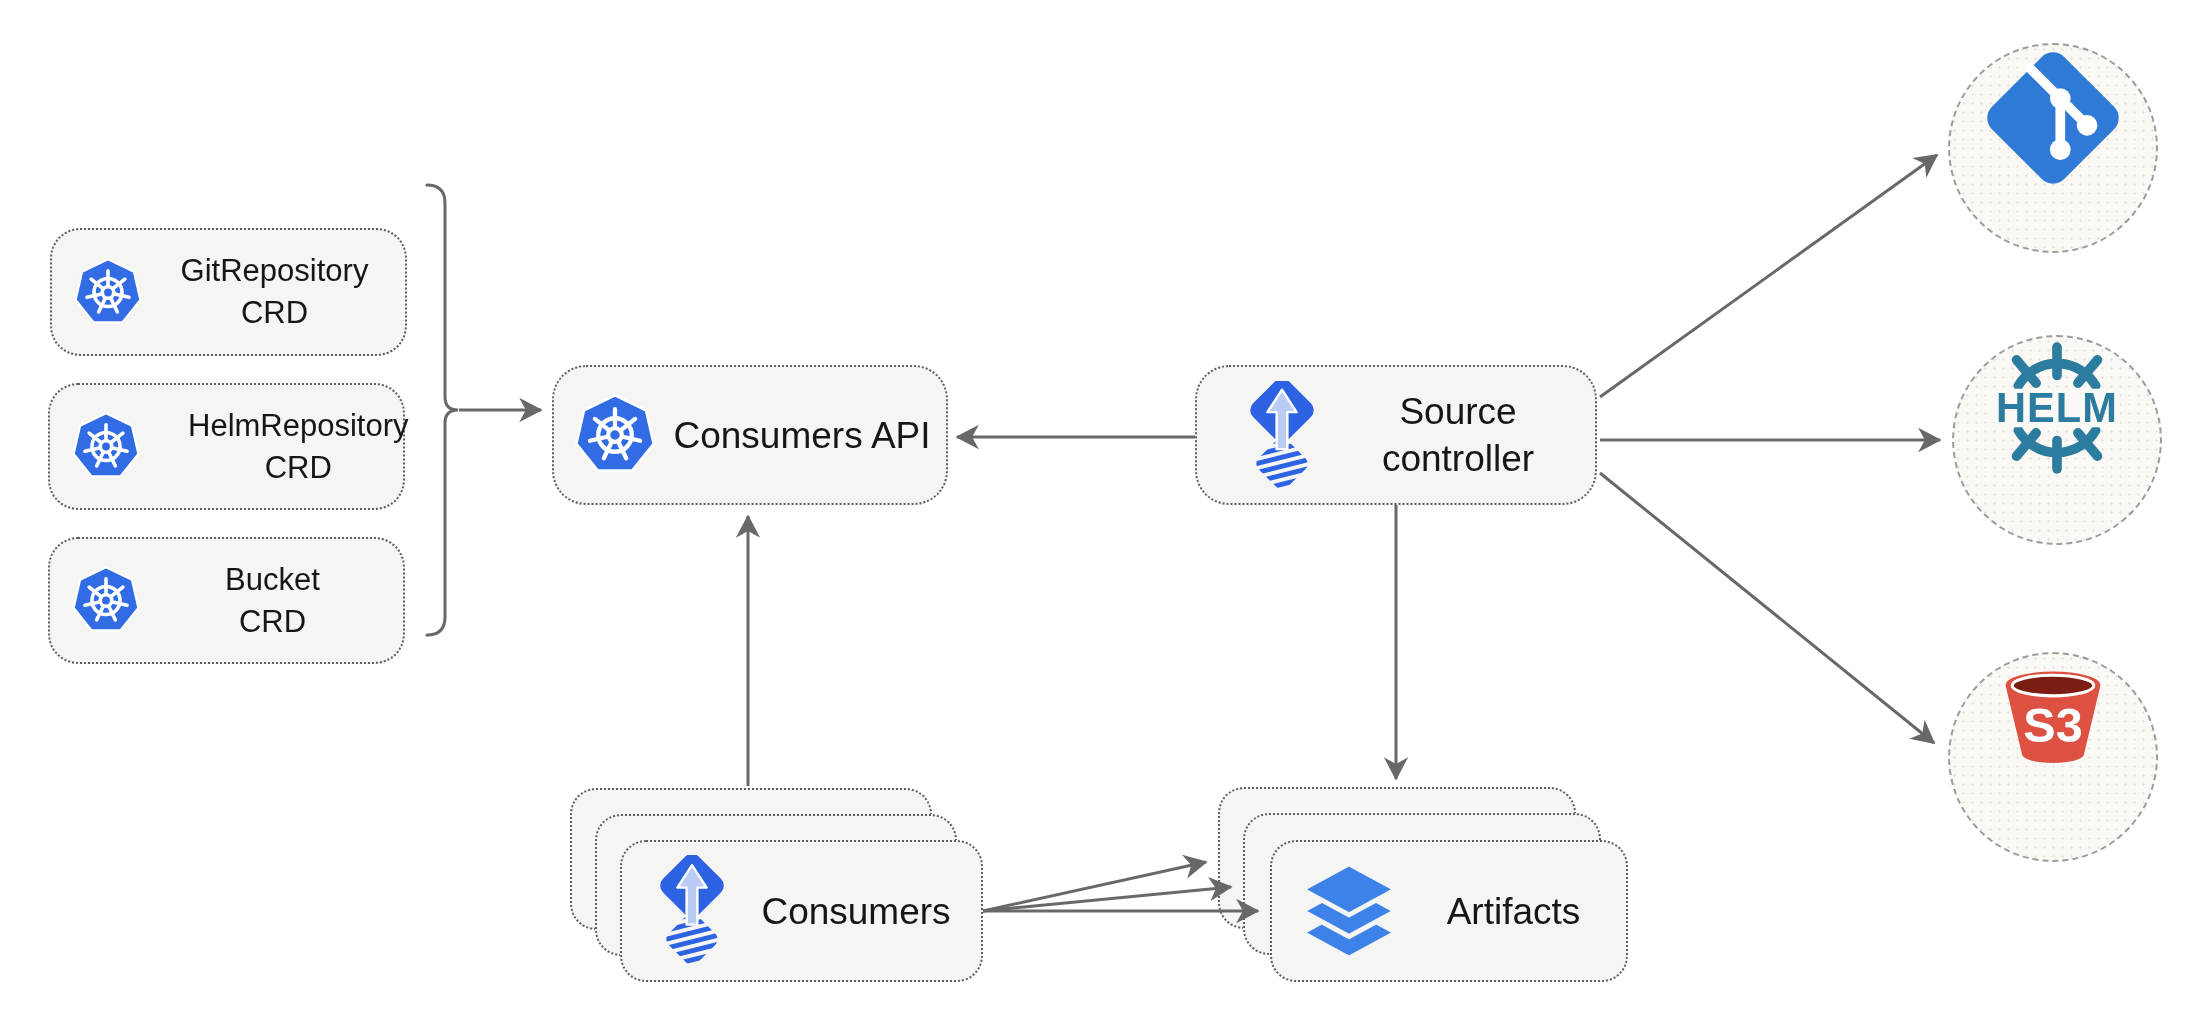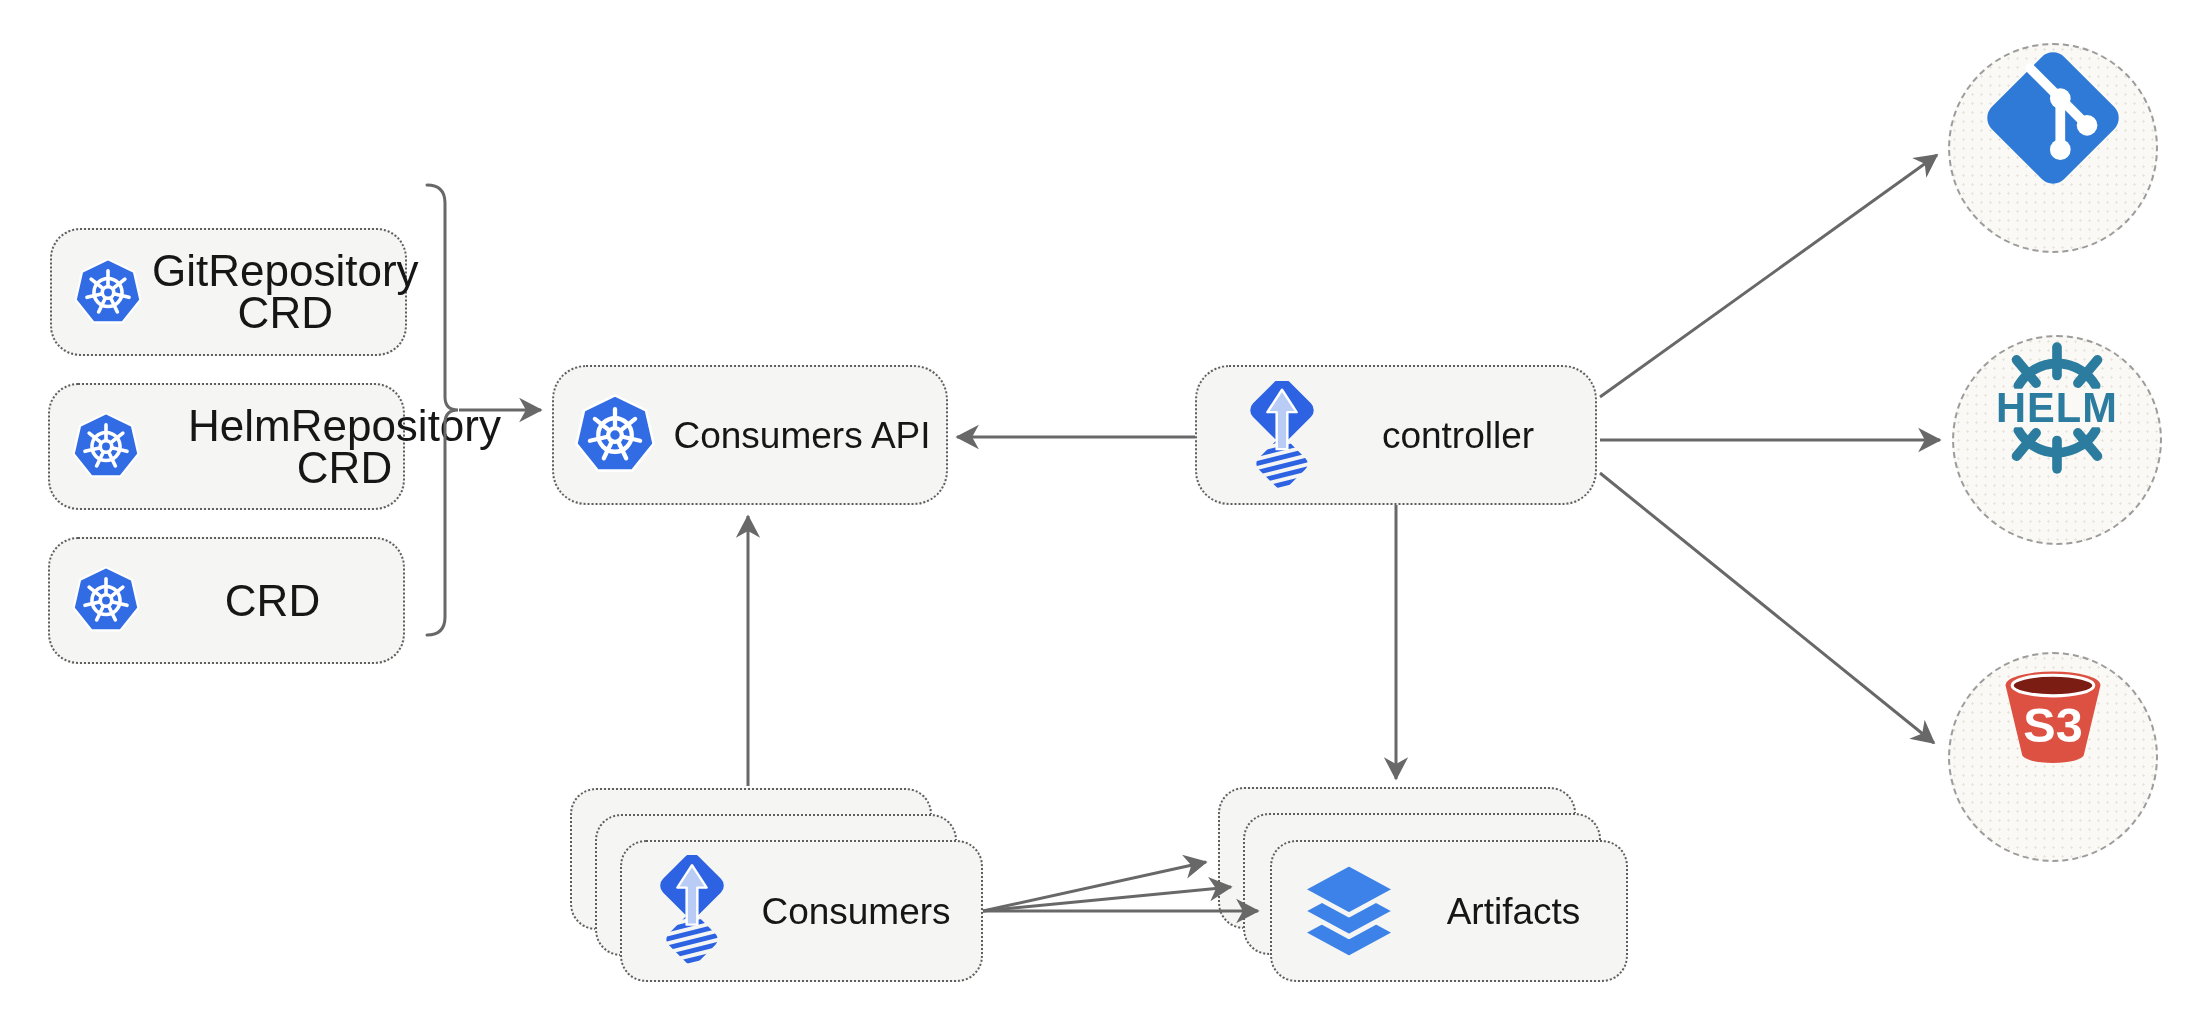--- a/index.html
+++ b/index.html
@@ -9,21 +9,21 @@
   }
   .box{
     position:absolute;display:flex;align-items:center;box-sizing:border-box;
     background:#F5F5F3;border:2.5px dotted #5E5E5E;border-radius:30px;
   }
   .box .icon{flex:0 0 auto;display:block;}
   .box .label{
     flex:1;text-align:center;color:#161616;font-size:37px;line-height:47px;
     padding:0 8px;white-space:nowrap;
   }
-  .box .label.small{font-size:44px;line-height:42px;}
+  .box .label.small{font-size:31px;line-height:42px;}
   .stack{position:absolute;}
   .stack .box{border-radius:26px;}
   .circle{
     position:absolute;width:210px;height:210px;border-radius:50%;box-sizing:border-box;
     background-color:#FAF9F5;border:2.5px dashed #9C9C9C;
     background-image:radial-gradient(rgba(180,170,148,0.25) 1.3px, transparent 1.3px);
     background-size:9px 9px;
     display:flex;justify-content:center;
   }
   svg{display:block;}
@@ -88,36 +88,38 @@
       <div>HelmRepository</div>
       <div>CRD</div>
     </div>
   </div>
 
   <div class="box" style="left:48px;top:537px;width:357px;height:127px;">
     <svg class="icon" style="margin-left:20px" width="72" height="75">
         <use href="#sym-k8s"></use>
       </svg>
     <div class="label small">
+      <div>Bucket</div>
       <div>CRD</div>
     </div>
   </div>
 
   <div class="box" style="left:552px;top:365px;width:396px;height:140px;border-radius:34px;">
     <svg class="icon" style="margin-left:18px" width="86" height="90">
         <use href="#sym-k8s"></use>
       </svg>
     <div class="label">Consumers API</div>
   </div>
 
   <div class="box" style="left:1195px;top:365px;width:402px;height:140px;border-radius:34px;">
     <svg class="icon" style="margin-left:46px" width="78" height="109">
         <use href="#sym-flux"></use>
       </svg>
     <div class="label">
+      <div>Source</div>
       <div>controller</div>
     </div>
   </div>
 
   <div class="stack" style="left:570px;top:788px;width:414px;height:195px;">
     <div class="box" style="left:0;top:0;width:362px;height:142px;"></div>
     <div class="box" style="left:25px;top:26px;width:362px;height:142px;"></div>
     <div class="box" style="left:50px;top:52px;width:363px;height:142px;">
       <svg class="icon" style="margin-left:31px" width="78" height="112">
           <use href="#sym-flux"></use>

